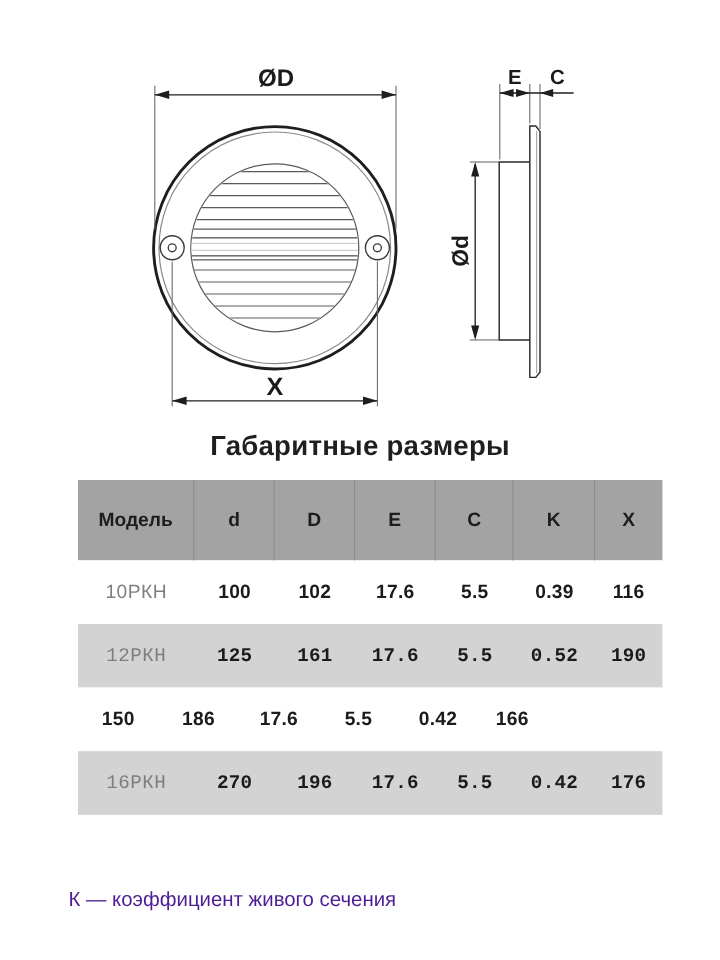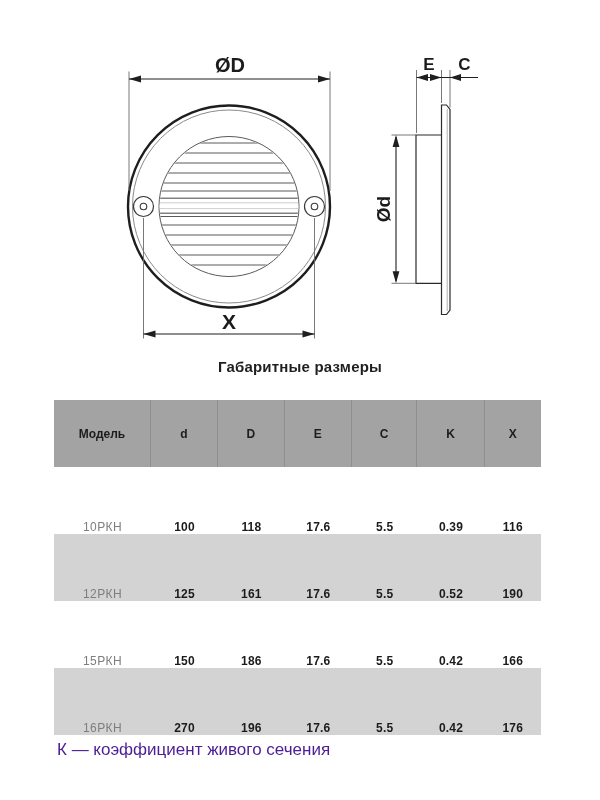--- a/index.html
+++ b/index.html
@@ -3,28 +3,28 @@
 <meta charset="utf-8">
 <style>
   html,body{margin:0;padding:0;}
   body{
     width:600px;height:800px;position:relative;background:#ffffff;
     font-family:"Liberation Sans",sans-serif;color:#1d1d1d;overflow:hidden;
   }
   .drawing{position:absolute;left:0;top:0;width:600px;height:360px;}
   .section-title{
     position:absolute;left:0;top:358px;width:600px;text-align:center;
-    font-size:15px;font-weight:700;color:#1f1f1f;letter-spacing:.2px;
+    font-size:23px;font-weight:700;color:#1f1f1f;letter-spacing:.2px;
   }
-  .dim-table{position:absolute;left:54px;top:400px;width:487px;font-size:12px;}
+  .dim-table{position:absolute;left:65px;top:400px;width:487px;font-size:16px;}
   .t-head{display:flex;height:67px;background:#a3a3a3;}
   .t-head .cell{border-right:1px solid #8f8f8f;}
   .t-head .cell:last-child{border-right:none;}
-  .t-row{display:flex;height:67px;background:#ffffff;align-items:flex-end;}
-  .t-row.striped{background:#d3d3d3;}
+  .t-row{display:flex;height:53px;background:#ffffff;}
+  .t-row.striped{background:#d3d3d3;font-family:Liberation Mono, monospace;}
   .cell{display:flex;align-items:center;justify-content:center;box-sizing:border-box;}
   .c0{width:19.92%;} .c1{width:13.76%;} .c2{width:13.70%;} .c3{width:13.82%;}
   .c4{width:13.41%;} .c5{width:13.84%;} .c6{width:11.55%;}
   .head-label{font-weight:700;color:#1d1d1d;}
   .model{color:#7e7e7e;font-weight:400;letter-spacing:.4px;}
   .value{font-weight:700;color:#1b1b1b;letter-spacing:.2px;}
   .footnote{position:absolute;left:57px;top:740px;font-size:17px;color:#4c1d95;}
   svg text{font-family:"Liberation Sans",sans-serif;font-weight:700;fill:#1b1b1b;}
 </style>
 </head>
@@ -123,39 +123,38 @@
     <div class="cell c2 head-label">D</div>
     <div class="cell c3 head-label">E</div>
     <div class="cell c4 head-label">C</div>
     <div class="cell c5 head-label">K</div>
     <div class="cell c6 head-label">X</div>
   </div>
 
   <div class="t-row">
     <div class="cell c0 model">10РКН</div>
     <div class="cell c1 value">100</div>
-    <div class="cell c2 value">118</div>
+    <div class="cell c2 value">102</div>
     <div class="cell c3 value">17.6</div>
     <div class="cell c4 value">5.5</div>
     <div class="cell c5 value">0.39</div>
     <div class="cell c6 value">116</div>
   </div>
 
   <div class="t-row striped">
     <div class="cell c0 model">12РКН</div>
     <div class="cell c1 value">125</div>
     <div class="cell c2 value">161</div>
     <div class="cell c3 value">17.6</div>
     <div class="cell c4 value">5.5</div>
     <div class="cell c5 value">0.52</div>
     <div class="cell c6 value">190</div>
   </div>
 
   <div class="t-row">
-    <div class="cell c0 model">15РКН</div>
     <div class="cell c1 value">150</div>
     <div class="cell c2 value">186</div>
     <div class="cell c3 value">17.6</div>
     <div class="cell c4 value">5.5</div>
     <div class="cell c5 value">0.42</div>
     <div class="cell c6 value">166</div>
   </div>
 
   <div class="t-row striped">
     <div class="cell c0 model">16РКН</div>

